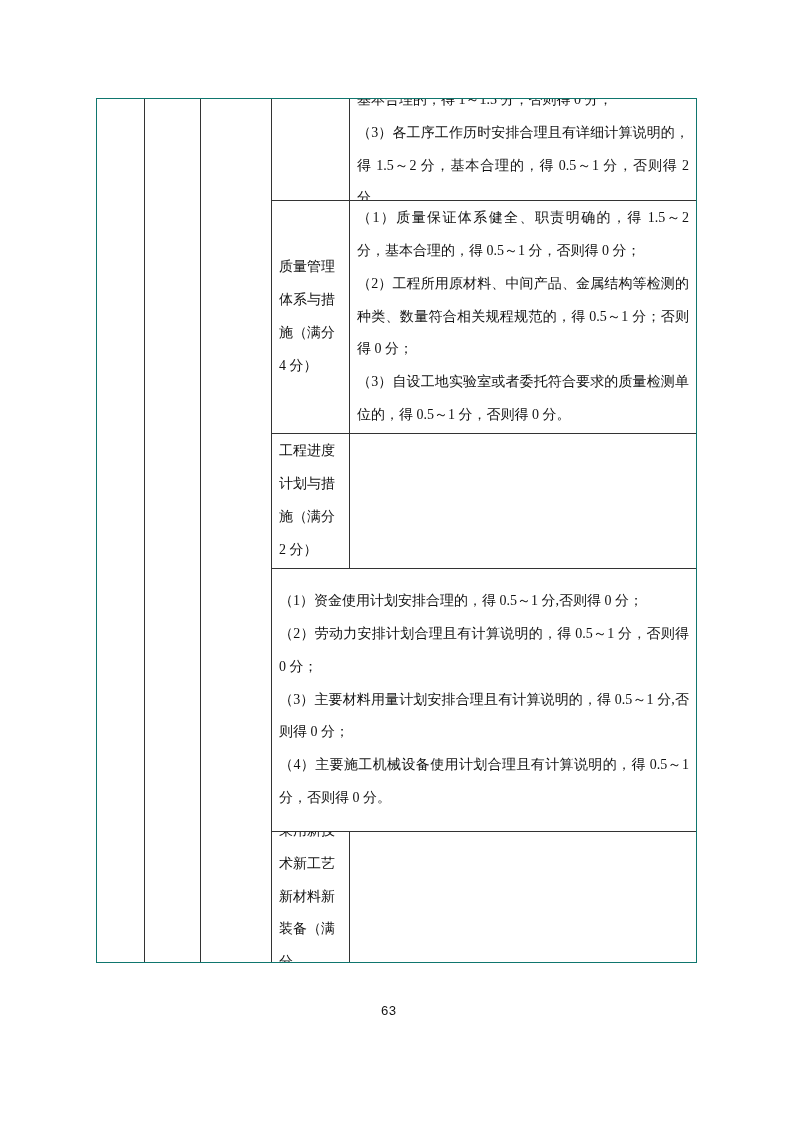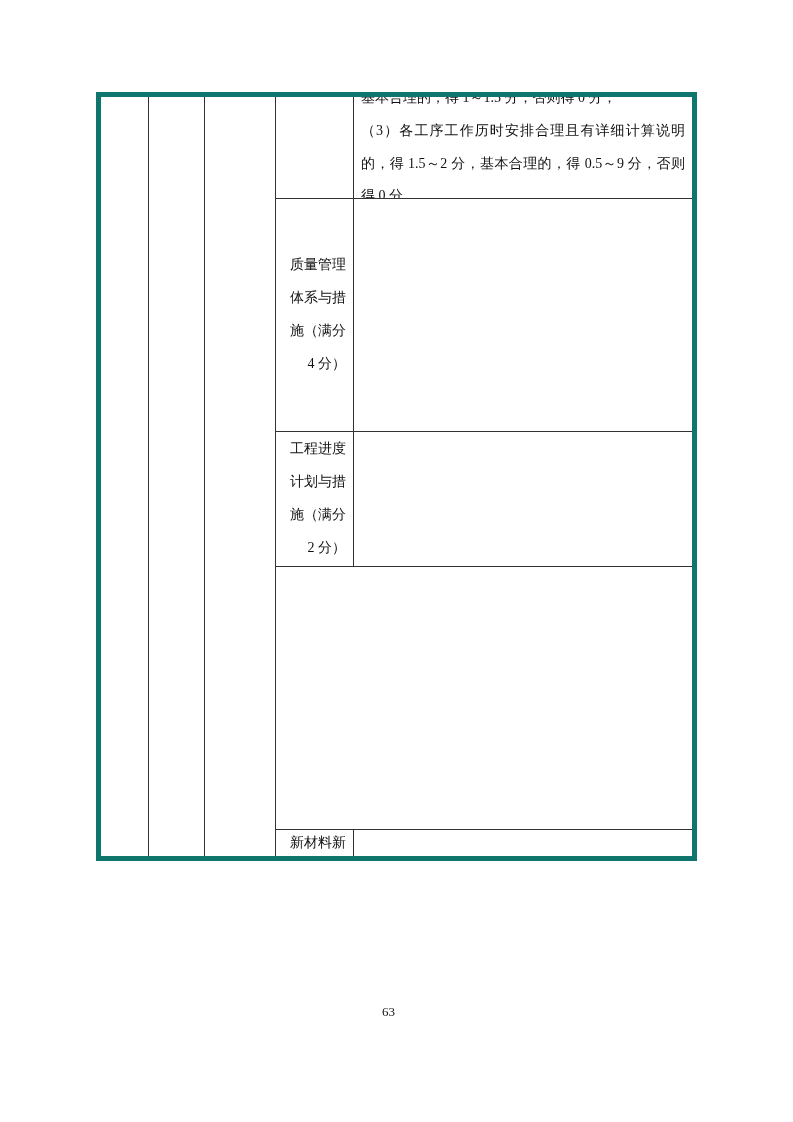--- a/index.html
+++ b/index.html
@@ -12,25 +12,25 @@
     width: 793px;
     height: 1122px;
     background: #ffffff;
     font-family: "Liberation Serif", "DejaVu Serif", serif;
     color: #111111;
     overflow: hidden;
   }
   .score-table {
     position: absolute;
     left: 96px;
-    top: 92px;
+    top: 98px;
     width: 601px;
-    height: 769px;
+    height: 865px;
     box-sizing: border-box;
-    border: 5px solid #0f766e;
+    border: 1px solid #0f766e;
     display: flex;
   }
   .mcol {
     box-sizing: border-box;
     border-right: 1px solid #333333;
     height: 100%;
   }
   .mcol-1 { width: 48px; }
   .mcol-2 { width: 56px; }
   .mcol-3 { width: 71px; }
@@ -51,21 +51,21 @@
   .row-3 { height: 263px; }
   .row-4 { height: 130px; border-bottom: none; flex: 1; }
   .label-cell {
     box-sizing: border-box;
     width: 78px;
     border-right: 1px solid #333333;
     padding: 0 7px;
     display: flex;
     flex-direction: column;
     justify-content: center;
-    text-align: right;
+    text-align: left;
     font-size: 14px;
     line-height: 32.8px;
     overflow: hidden;
   }
   .content-cell {
     box-sizing: border-box;
     flex: 1;
     padding: 0 7px;
     display: flex;
     flex-direction: column;
@@ -78,53 +78,64 @@
     line-height: 32.8px;
     text-align: justify;
   }
   .page-number {
     position: absolute;
     left: 0;
     right: 16px;
     top: 1004px;
     text-align: center;
     font-size: 13px;
-    font-family: Liberation Serif, serif;
+    font-family: Liberation Mono, monospace;
     color: #111111;
   }
 </style>
 </head>
 <body>
 
 <div class="page">
 
   <div class="score-table">
     <div class="mcol mcol-1"></div>
     <div class="mcol mcol-2"></div>
     <div class="mcol mcol-3"></div>
 
     <div class="rows">
 
       <div class="row row-0">
         <div class="label-cell"></div>
         <div class="content-cell">
           <p>基本合理的，得 1～1.5 分，否则得 0 分；</p>
-          <p>（3）各工序工作历时安排合理且有详细计算说明的，得 1.5～2 分，基本合理的，得 0.5～9 分，否则得 0 分。</p>
+          <p>（3）各工序工作历时安排合理且有详细计算说明的，得 1.5～2 分，基本合理的，得 0.5～1 分，否则得 2 分。</p>
         </div>
       </div>
 
       <div class="row row-1">
         <div class="label-cell">质量管理体系与措施（满分 4 分）</div>
+        <div class="content-cell">
+          <p>（1）质量保证体系健全、职责明确的，得 1.5～2 分，基本合理的，得 0.5～1 分，否则得 0 分；</p>
+          <p>（2）工程所用原材料、中间产品、金属结构等检测的种类、数量符合相关规程规范的，得 0.5～1 分；否则得 0 分；</p>
+          <p>（3）自设工地实验室或者委托符合要求的质量检测单位的，得 0.5～1 分，否则得 0 分。</p>
+        </div>
       </div>
 
       <div class="row row-2">
         <div class="label-cell">工程进度计划与措施（满分 2 分）</div>
       </div>
 
       <div class="row row-3">
+        <div class="content-cell">
+          <p>（1）资金使用计划安排合理的，得 0.5～1 分,否则得 0 分；</p>
+          <p>（2）劳动力安排计划合理且有计算说明的，得 0.5～1 分，否则得 0 分；</p>
+          <p>（3）主要材料用量计划安排合理且有计算说明的，得 0.5～1 分,否则得 0 分；</p>
+          <p>（4）主要施工机械设备使用计划合理且有计算说明的，得 0.5～1 分，否则得 0 分。</p>
+        </div>
       </div>
 
       <div class="row row-4">
         <div class="label-cell">采用新技术新工艺新材料新装备（满分</div>
       </div>
 
     </div>
   </div>
 
   <div class="page-number">63</div>

